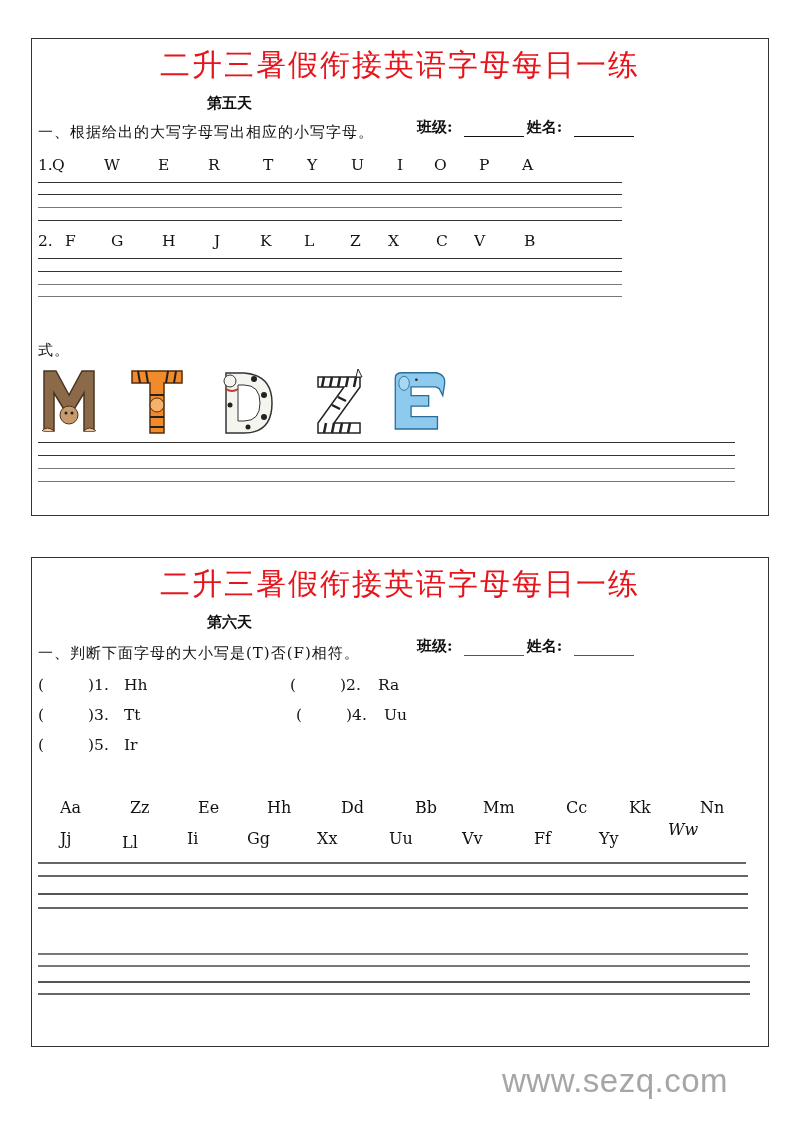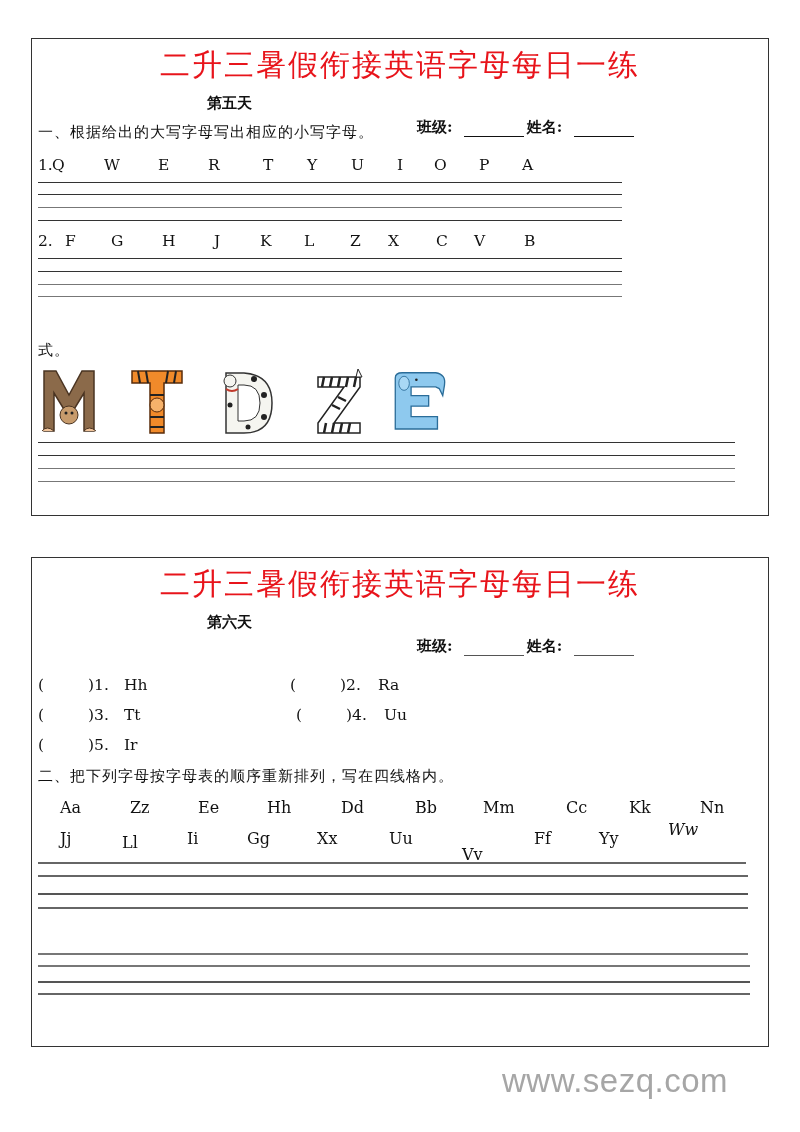--- a/index.html
+++ b/index.html
@@ -128,20 +128,21 @@
 <div id="card2" class="card">
   <div class="title">二升三暑假衔接英语字母每日一练</div>
   <div class="meta">
     <span class="day">第六天</span>
     <span class="cls">
       <span>班级:</span>
       <span class="blank" style="width:60px;margin:0 3px 0 6px;border-bottom-color:#555;"></span><span>姓名:</span>
       <span class="blank" style="width:60px;margin-left:6px;border-bottom-color:#555;"></span>
     </span>
   </div>
+  <div class="q" style="top:86px;">一、判断下面字母的大小写是(T)否(F)相符。</div>
 
   <div class="tf" style="top:118px;">
     <span style="left:0;">(</span>
     <span style="left:50px;">)1.</span>
     <span style="left:86px;">Hh</span>
     <span style="left:252px;">(</span>
     <span style="left:302px;">)2.</span>
     <span style="left:340px;">Ra</span>
   </div>
   <div class="tf" style="top:148px;">
@@ -151,21 +152,20 @@
     <span style="left:258px;">(</span>
     <span style="left:308px;">)4.</span>
     <span style="left:346px;">Uu</span>
   </div>
   <div class="tf" style="top:178px;">
     <span style="left:0;">(</span>
     <span style="left:50px;">)5.</span>
     <span style="left:86px;">Ir</span>
   </div>
 
-  <div class="q" style="top:209px;">二、把下列字母按字母表的顺序重新排列，写在四线格内。</div>
 
   <div>
     <span class="pair" style="left:28px;top:240px;">Aa</span>
     <span class="pair" style="left:98px;top:240px;">Zz</span>
     <span class="pair" style="left:166px;top:240px;">Ee</span>
     <span class="pair" style="left:235px;top:240px;">Hh</span>
     <span class="pair" style="left:309px;top:240px;">Dd</span>
     <span class="pair" style="left:383px;top:240px;">Bb</span>
     <span class="pair" style="left:451px;top:240px;">Mm</span>
     <span class="pair" style="left:534px;top:240px;">Cc</span>
@@ -173,21 +173,21 @@
     <span class="pair" style="left:668px;top:240px;">Nn</span>
   </div>
 
   <div>
     <span class="pair" style="left:28px;top:271px;">Jj</span>
     <span class="pair" style="left:90px;top:275px;">Ll</span>
     <span class="pair" style="left:155px;top:271px;">Ii</span>
     <span class="pair" style="left:215px;top:271px;">Gg</span>
     <span class="pair" style="left:285px;top:271px;">Xx</span>
     <span class="pair" style="left:357px;top:271px;">Uu</span>
-    <span class="pair" style="left:430px;top:287px;text-align:right;">Vv</span>
+    <span class="pair" style="left:430px;top:271px;text-align:right;">Vv</span>
     <span class="pair" style="left:502px;top:271px;">Ff</span>
     <span class="pair" style="left:567px;top:271px;">Yy</span>
     <span class="pair" style="left:636px;top:262px;font-style:italic;">Ww</span>
   </div>
 
   <div class="hline" style="top:304px;width:708px;border-top:2px solid #666;"></div>
   <div class="hline" style="top:317px;width:710px;border-top:2px solid #666;"></div>
   <div class="hline" style="top:335px;width:710px;border-top:2px solid #555;"></div>
   <div class="hline" style="top:349px;width:710px;border-top:2px solid #666;"></div>
 

